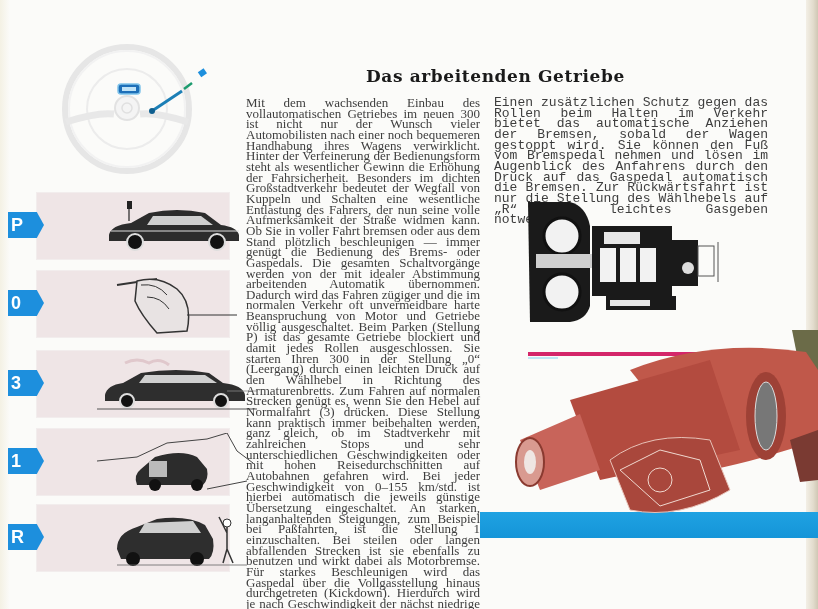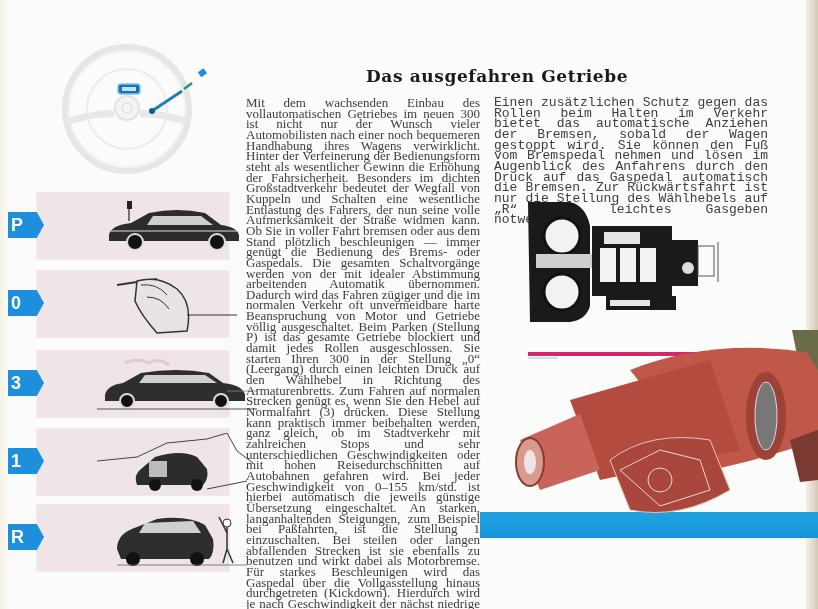--- a/index.html
+++ b/index.html
@@ -183,21 +183,21 @@
         <circle cx="130" cy="14" r="4" fill="#fff" stroke="#333"></circle>
         <path d="M130 18 L130 40 M130 24 L122 8 M130 40 L126 54 M130 40 L136 54" stroke="#333" stroke-width="1.5" fill="none"></path>
         <line x1="20" y1="56" x2="150" y2="56" stroke="#666" stroke-width="0.8"></line>
       </svg>
     </div>
     <div class="gear-badge">
       <span class="lbl">R</span>
     </div>
   </div>
 
-  <h1 class="title">Das ausgefahren Getriebe</h1>
+  <h1 class="title">Das arbeitenden Getriebe</h1>
 
   <div class="col col-1">
     <p>Mit dem wachsenden Einbau des vollautomatischen Getriebes im neuen 300 ist nicht nur der Wunsch vieler Automobilisten nach einer noch bequemeren Handhabung ihres Wagens verwirklicht. Hinter der Verfeinerung der Bedienungsform steht als wesentlicher Gewinn die Erhöhung der Fahrsicherheit. Besonders im dichten Großstadtverkehr bedeutet der Wegfall von Kuppeln und Schalten eine wesentliche Entlastung des Fahrers, der nun seine volle Aufmerksamkeit der Straße widmen kann. Ob Sie in voller Fahrt bremsen oder aus dem Stand plötzlich beschleunigen — immer genügt die Bedienung des Brems- oder Gaspedals. Die gesamten Schaltvorgänge werden von der mit idealer Abstimmung arbeitenden Automatik übernommen. Dadurch wird das Fahren zügiger und die im normalen Verkehr oft unvermeidbare harte Beanspruchung von Motor und Getriebe völlig ausgeschaltet. Beim Parken (Stellung P) ist das gesamte Getriebe blockiert und damit jedes Rollen ausgeschlossen. Sie starten Ihren 300 in der Stellung „0“ (Leergang) durch einen leichten Druck auf den Wählhebel in Richtung des Armaturenbretts. Zum Fahren auf normalen Strecken genügt es, wenn Sie den Hebel auf Normalfahrt (3) drücken. Diese Stellung kann praktisch immer beibehalten werden, ganz gleich, ob im Stadtverkehr mit zahlreichen Stops und sehr unterschiedlichen Geschwindigkeiten oder mit hohen Reisedurchschnitten auf Autobahnen gefahren wird. Bei jeder Geschwindigkeit von 0–155 km/std. ist hierbei automatisch die jeweils günstige Übersetzung eingeschaltet. An starken, langanhaltenden Steigungen, zum Beispiel bei Paßfahrten, ist die Stellung 1 einzuschalten. Bei steilen oder langen abfallenden Strecken ist sie ebenfalls zu benutzen und wirkt dabei als Motorbremse. Für starkes Beschleunigen wird das Gaspedal über die Vollgasstellung hinaus durchgetreten (Kickdown). Hierdurch wird je nach Geschwindigkeit der nächst niedrige Gang eingeschaltet und dieser in der Motordrehzahl voll ausgefahren.</p>
   </div>
   <div class="col col-2">
     <p>Einen zusätzlichen Schutz gegen das Rollen beim Halten im Verkehr bietet das automatische Anziehen der Bremsen, sobald der Wagen gestoppt wird. Sie können den Fuß vom Bremspedal nehmen und lösen im Augenblick des Anfahrens durch den Druck auf das Gaspedal automatisch die Bremsen. Zur Rückwärtsfahrt ist nur die Stellung des Wählhebels auf „R“ und leichtes Gasgeben notwendig.</p>
   </div>
 
   <div class="diagram">
     <svg width="220" height="130" viewBox="0 0 220 130">

